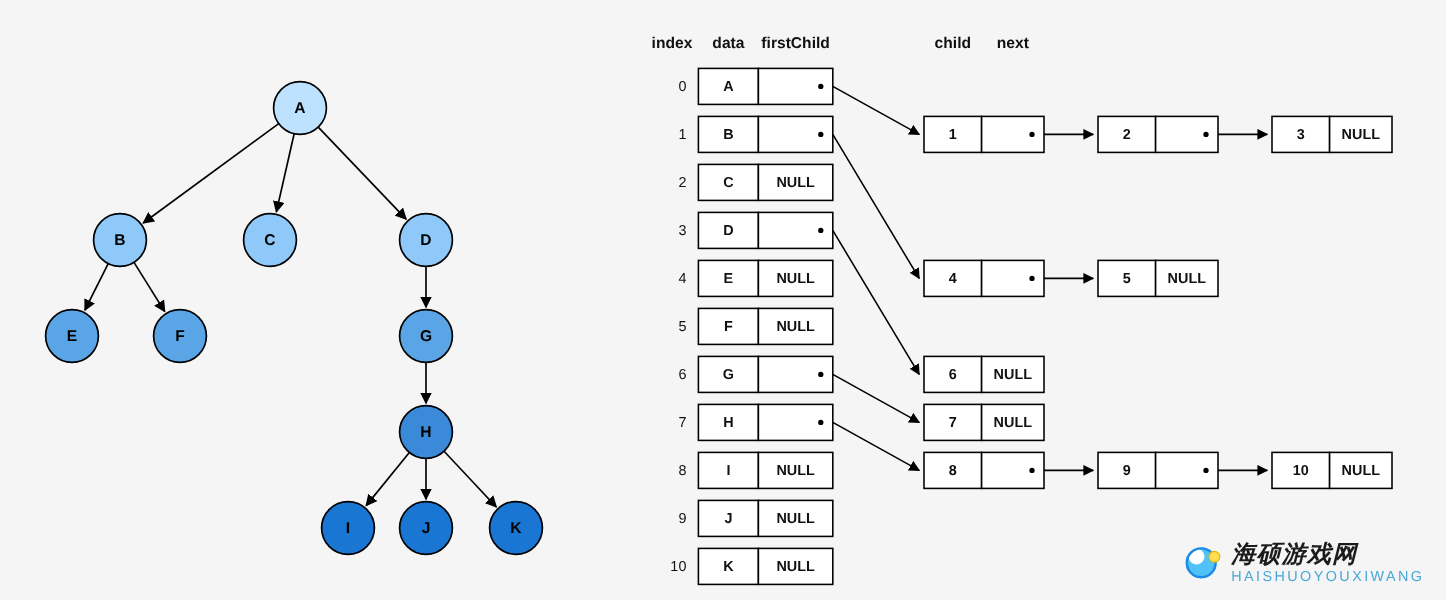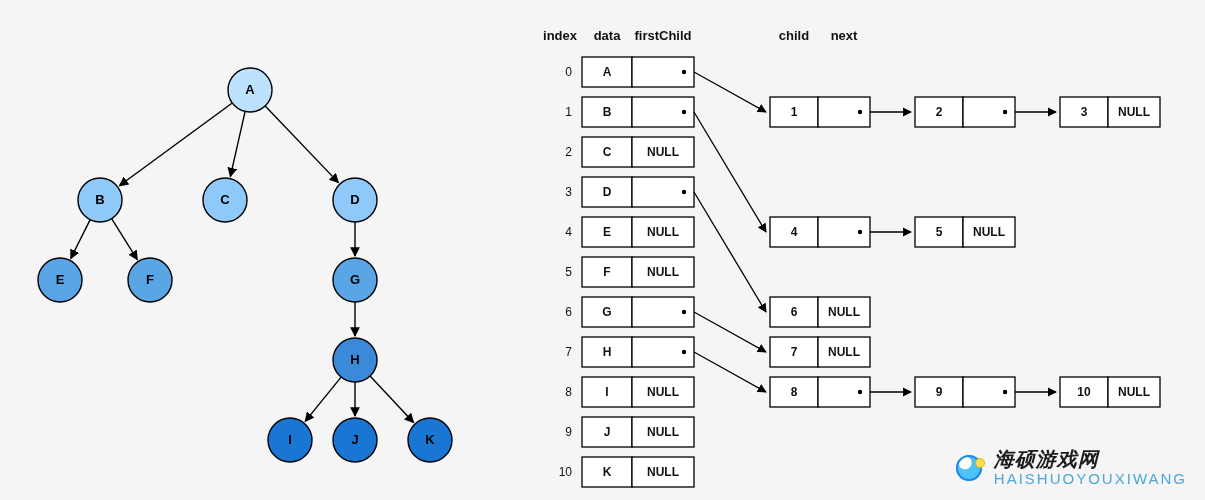--- a/index.html
+++ b/index.html
@@ -12,21 +12,21 @@
   .nlbl{font-size:13px;font-weight:bold;fill:#000;}
   .box{fill:#fff;stroke:#000;stroke-width:1.3;}
   .logo{position:absolute;right:18px;bottom:14px;display:flex;align-items:center;gap:12px;}
   .logo .ball{width:26px;height:26px;border-radius:50%;
     background:radial-gradient(circle at 35% 30%,#fff 0 6px,#4fc3f7 7px 100%);
     box-shadow:0 0 0 2px #1e88e5 inset;position:relative;}
   .logo .ball:after{content:"";position:absolute;right:-3px;top:3px;width:8px;height:8px;border-radius:50%;
     background:#ffdd55;border:1px solid #e6b800;}
   .logo .txt{display:flex;flex-direction:column;line-height:1;}
   .logo .cn{font-size:20px;font-weight:900;color:#1c1c1c;font-style:italic;letter-spacing:1px;}
-  .logo .en{font-size:15px;color:#4aa8d8;letter-spacing:2px;margin-top:2px;}
+  .logo .en{font-size:12px;color:#4aa8d8;letter-spacing:2px;margin-top:2px;}
 </style>
 </head>
 <body>
 
 <div class="stage">
   <svg id="svg" width="1205" height="500">
     <defs>
       <marker id="ah" viewBox="0 0 10 10" refX="9" refY="5" markerWidth="7" markerHeight="7" orient="auto-start-reverse">
         <path d="M0,0 L10,5 L0,10 Z" fill="#000"></path>
       </marker>

